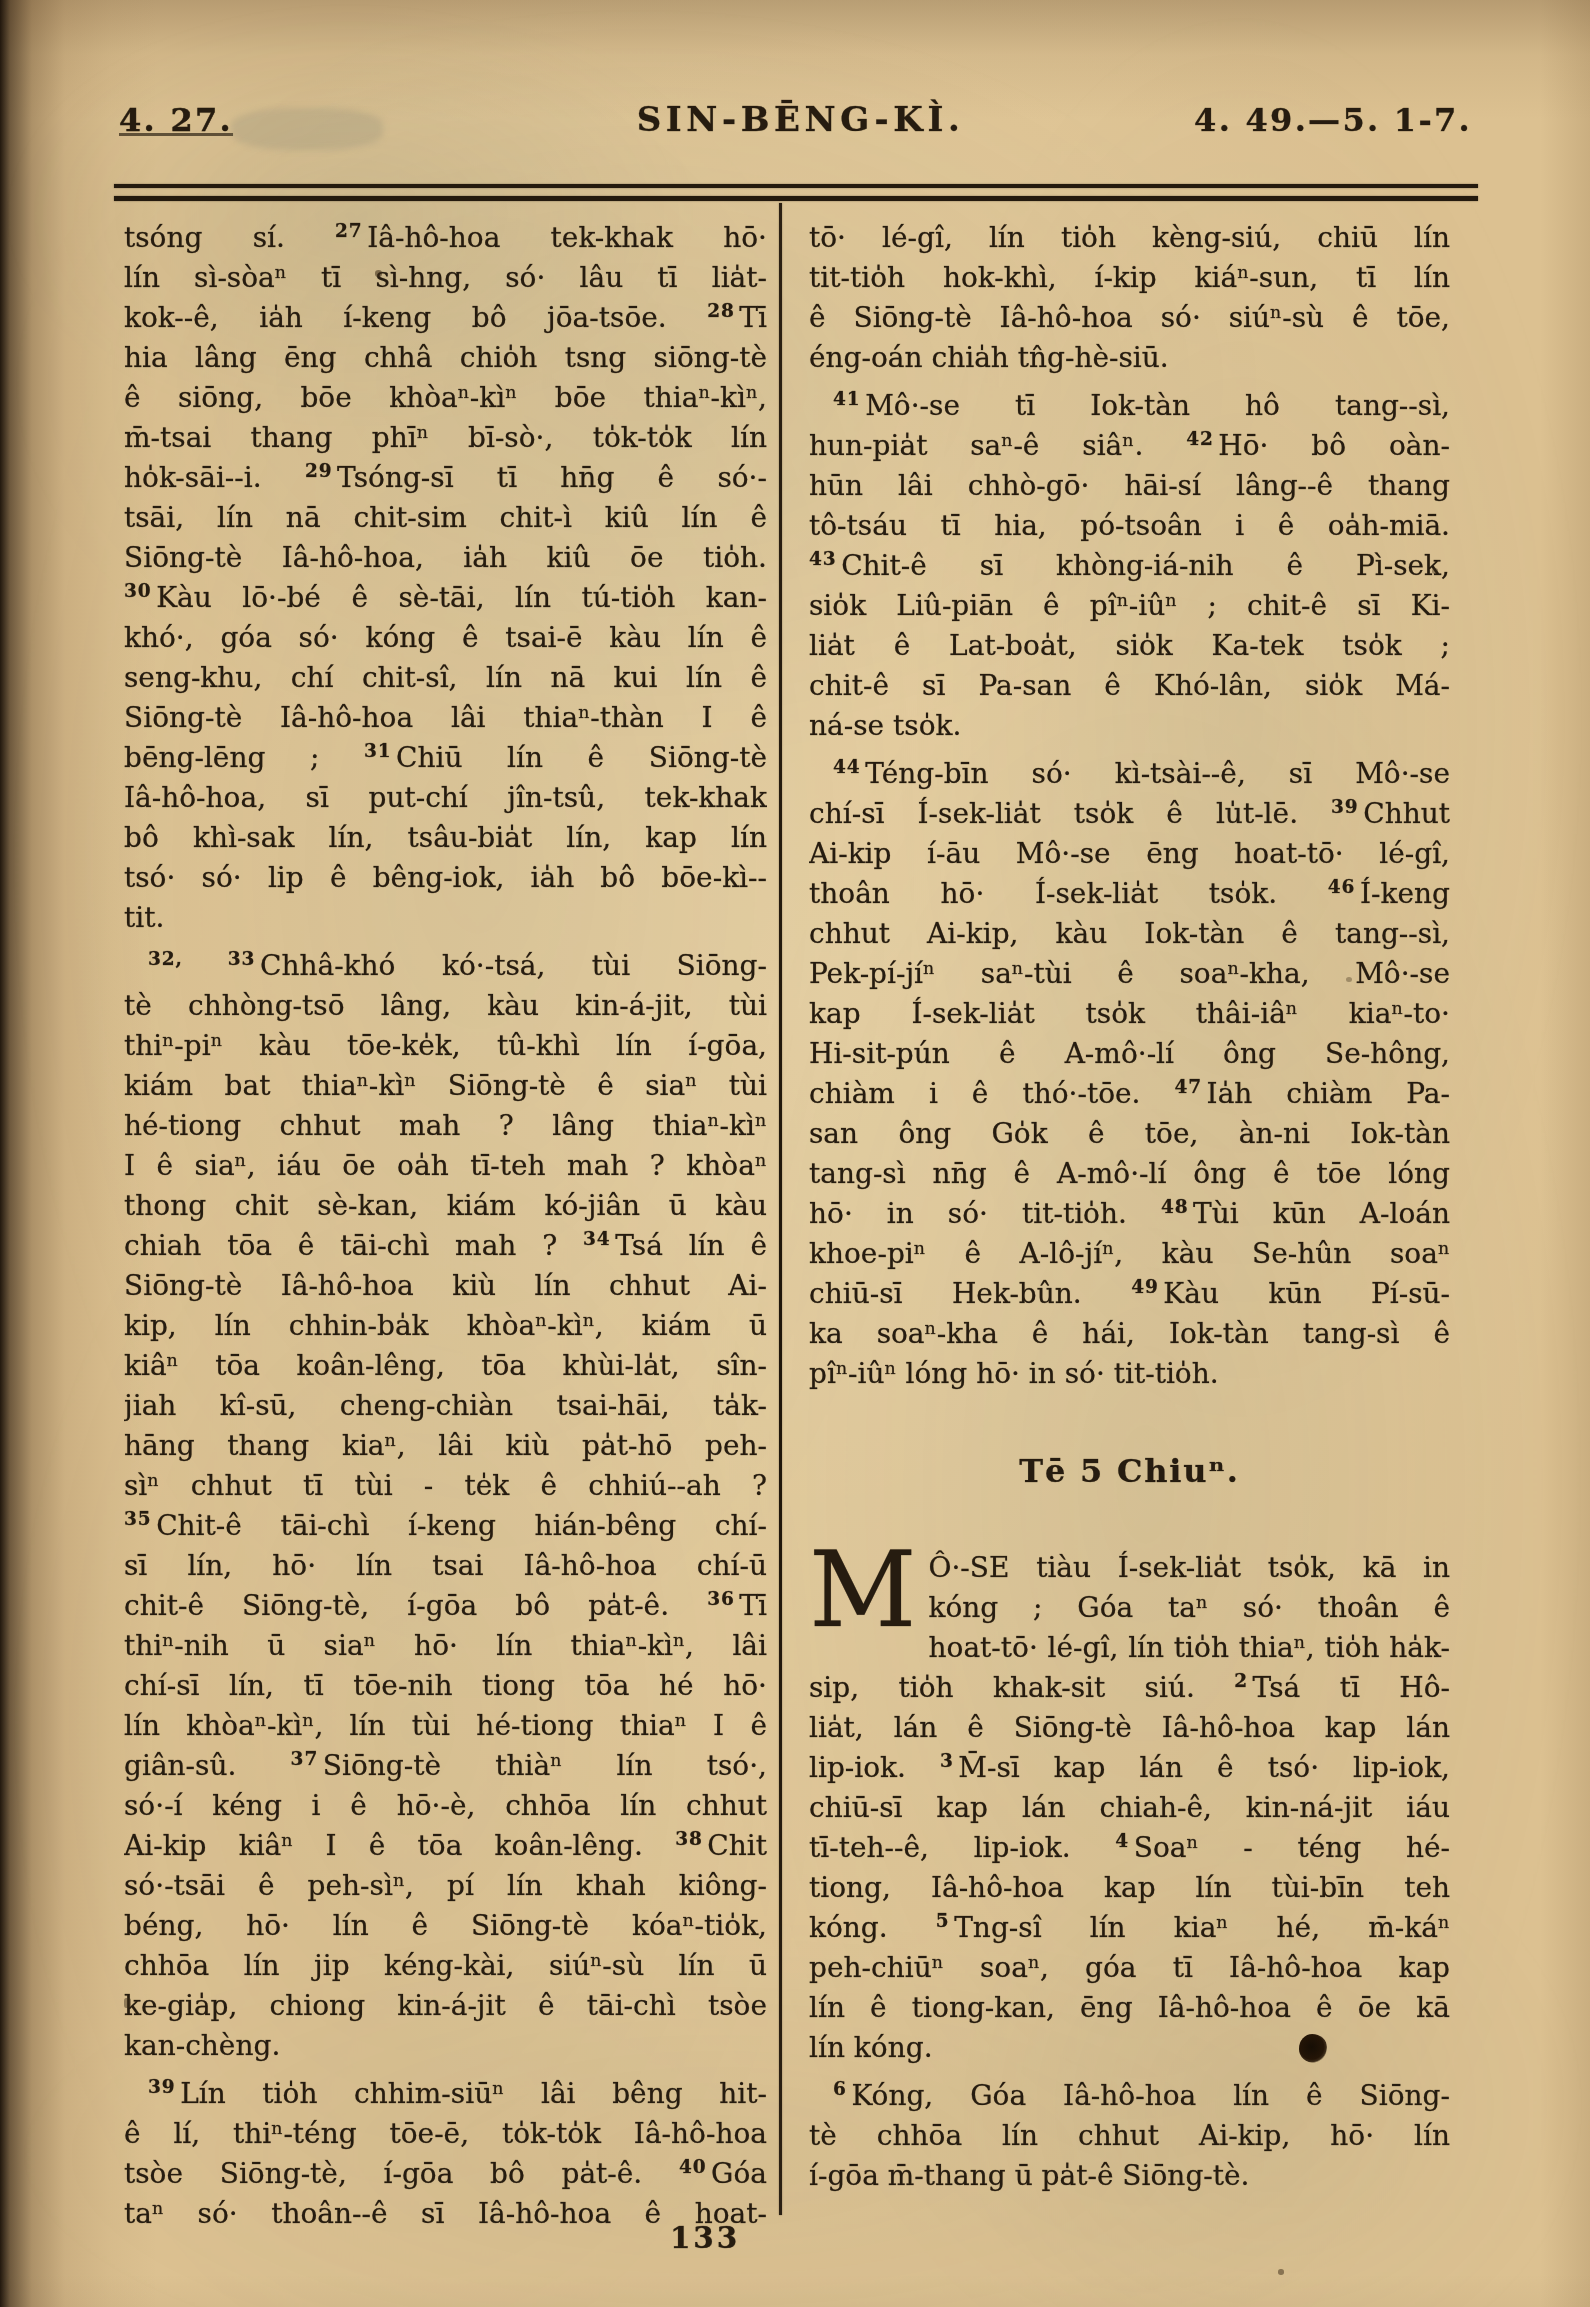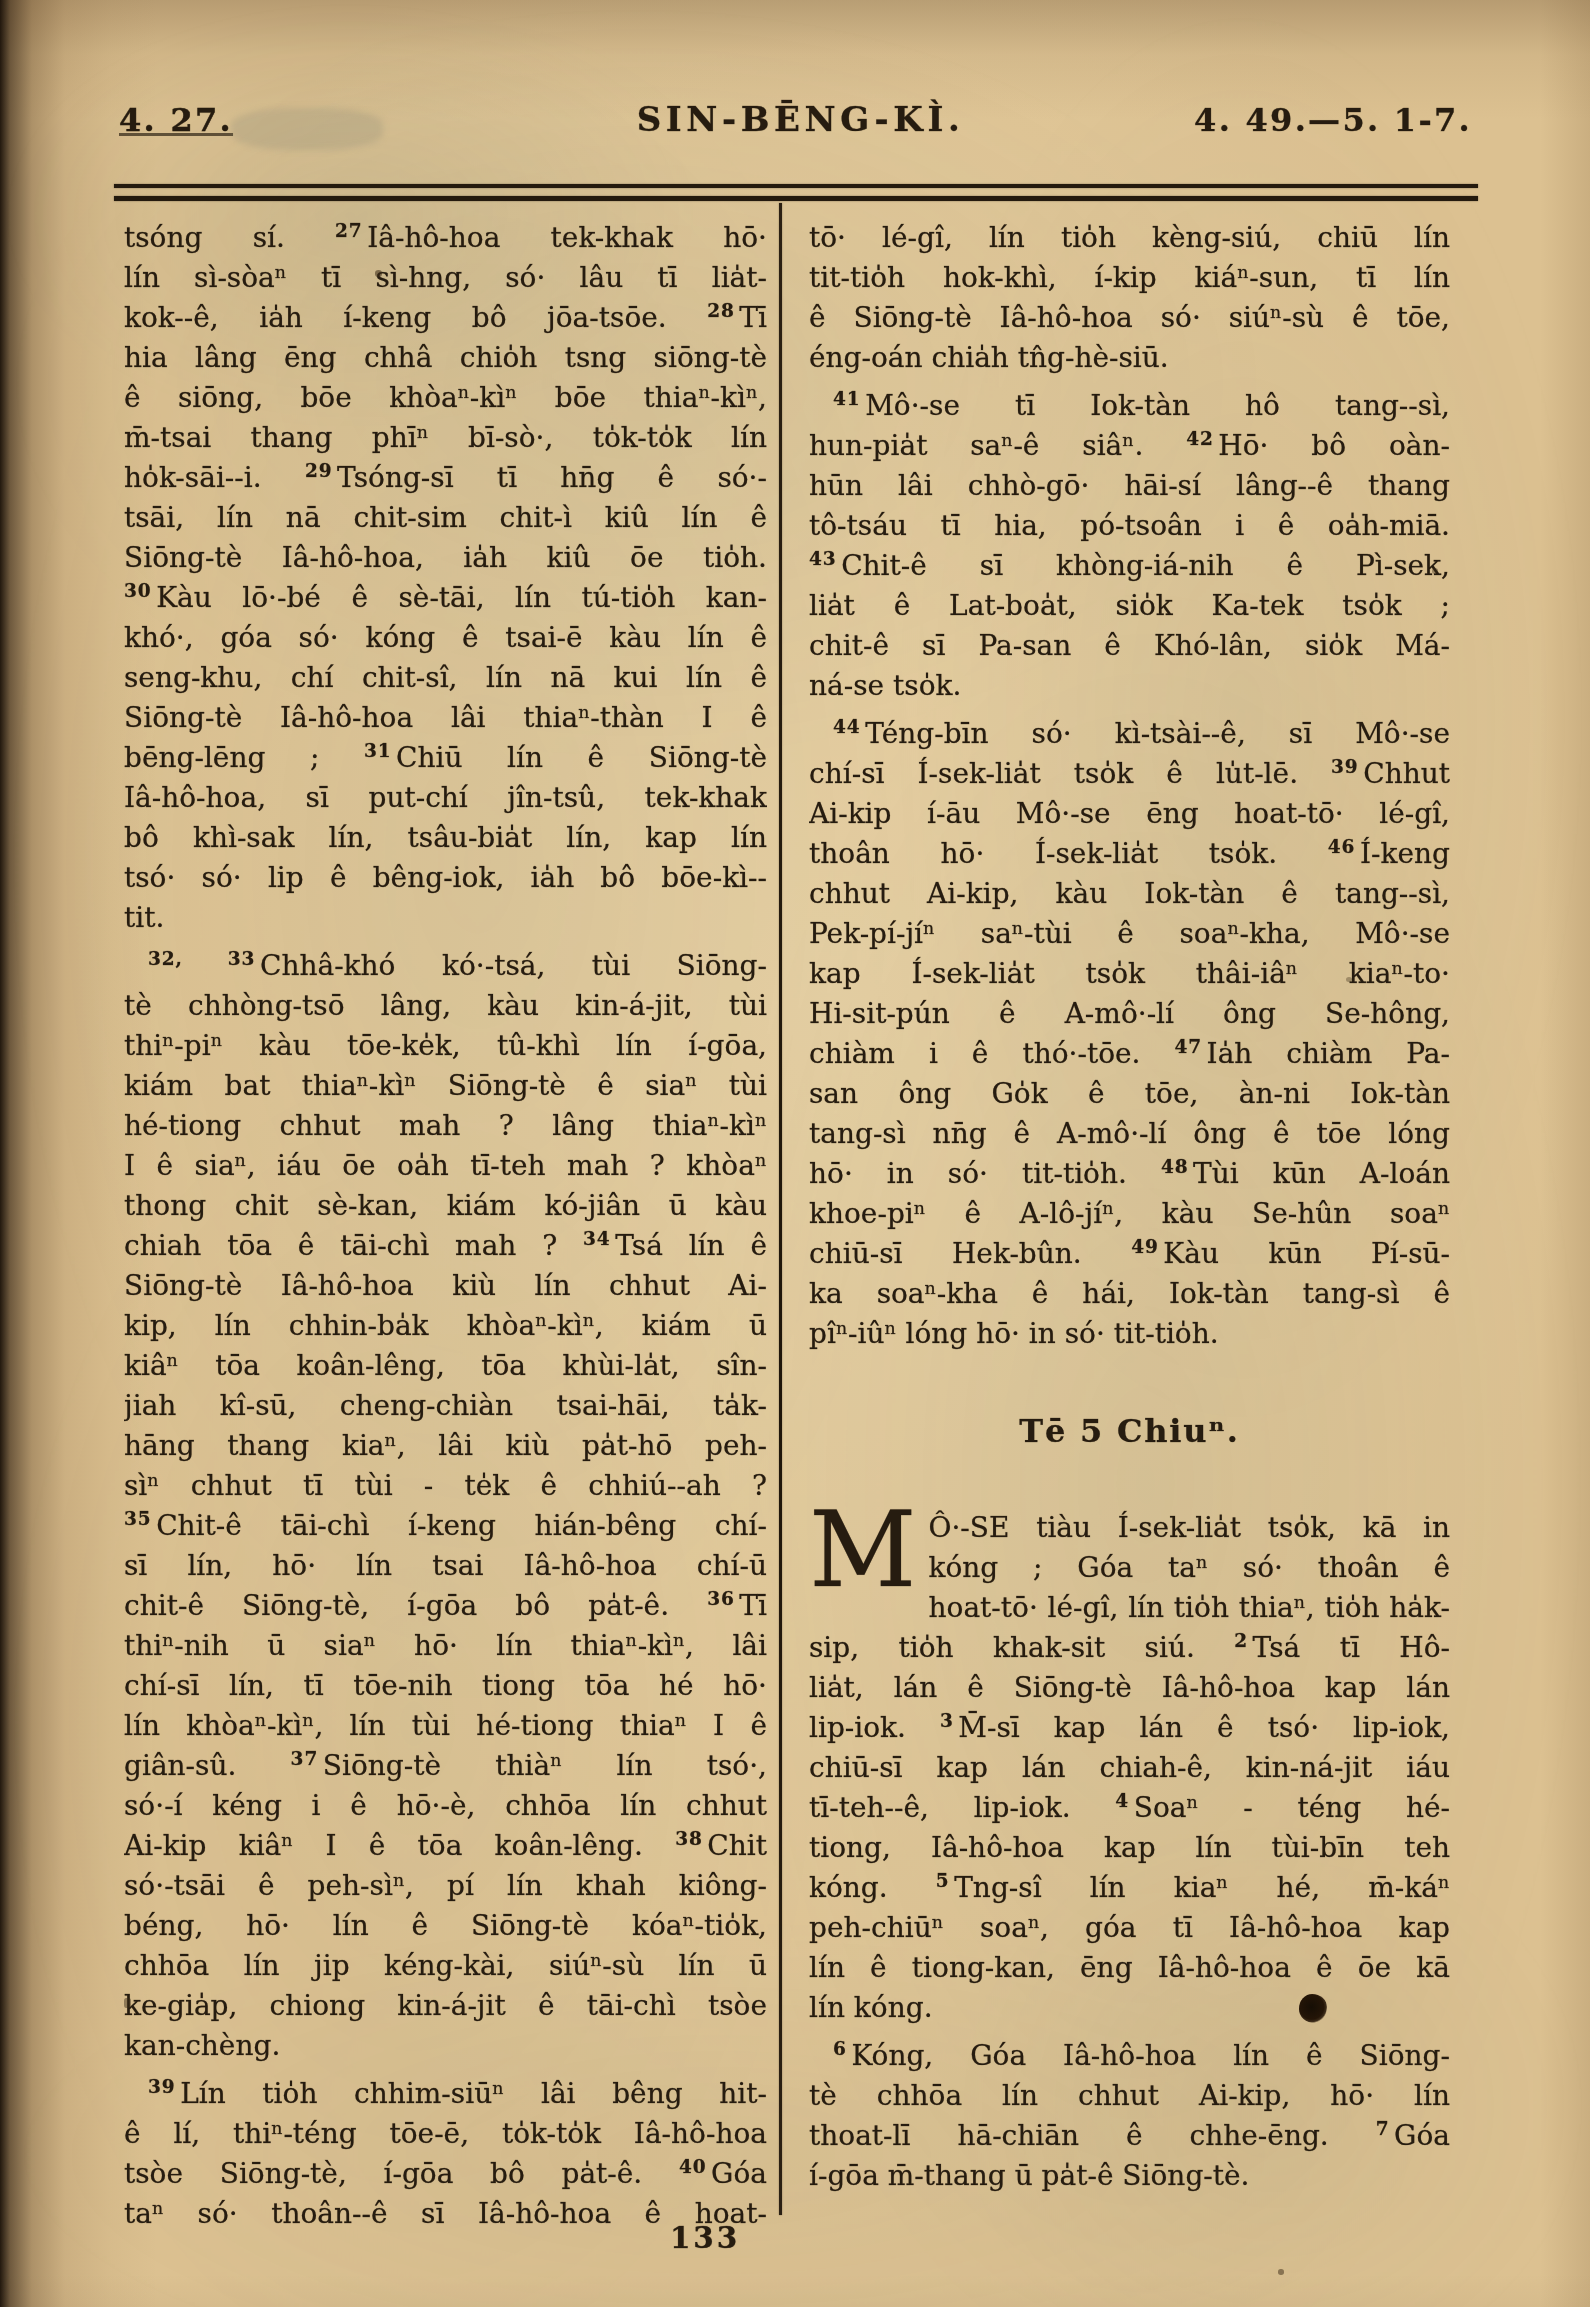--- a/index.html
+++ b/index.html
@@ -148,20 +148,21 @@
         <div class="ln">tit-tio̍h hok-khì, í-kip kiáⁿ-sun, tī lín</div>
         <div class="ln">ê Siōng-tè Iâ-hô-hoa só· siúⁿ-sù ê tōe,</div>
         <div class="ln end">éng-oán chia̍h tn̂g-hè-siū.</div>
       </div>
       <div class="para">
         <div class="ln ind"><span class="vs">41</span>Mô·-se tī Iok-tàn hô tang--sì,</div>
         <div class="ln">hun-pia̍t saⁿ-ê siâⁿ. <span class="vs">42</span>Hō· bô oàn-</div>
         <div class="ln">hūn lâi chhò-gō· hāi-sí lâng--ê thang</div>
         <div class="ln">tô-tsáu tī hia, pó-tsoân i ê oa̍h-miā.</div>
         <div class="ln"><span class="vs">43</span>Chit-ê sī khòng-iá-nih ê Pì-sek,</div>
+        <div class="ln">sio̍k Liû-piān ê pîⁿ-iûⁿ ; chit-ê sī Ki-</div>
         <div class="ln">lia̍t ê Lat-boa̍t, sio̍k Ka-tek tso̍k ;</div>
         <div class="ln">chit-ê sī Pa-san ê Khó-lân, sio̍k Má-</div>
         <div class="ln end">ná-se tso̍k.</div>
       </div>
       <div class="para">
         <div class="ln ind"><span class="vs">44</span>Téng-bīn só· kì-tsài--ê, sī Mô·-se</div>
         <div class="ln">chí-sī Í-sek-lia̍t tso̍k ê lu̍t-lē. <span class="vs">39</span>Chhut</div>
         <div class="ln">Ai-kip í-āu Mô·-se ēng hoat-tō· lé-gî,</div>
         <div class="ln">thoân hō· Í-sek-lia̍t tso̍k. <span class="vs">46</span>Í-keng</div>
         <div class="ln">chhut Ai-kip, kàu Iok-tàn ê tang--sì,</div>
@@ -190,21 +191,20 @@
         <div class="ln">tī-teh--ê, lip-iok. <span class="vs">4</span>Soaⁿ - téng hé-</div>
         <div class="ln">tiong, Iâ-hô-hoa kap lín tùi-bīn teh</div>
         <div class="ln">kóng. <span class="vs">5</span>Tng-sî lín kiaⁿ hé, m̄-káⁿ</div>
         <div class="ln">peh-chiūⁿ soaⁿ, góa tī Iâ-hô-hoa kap</div>
         <div class="ln">lín ê tiong-kan, ēng Iâ-hô-hoa ê ōe kā</div>
         <div class="ln end" style="position: relative;">lín kóng.<span class="blot"></span></div>
       </div>
       <div class="para">
         <div class="ln ind"><span class="vs">6</span>Kóng, Góa Iâ-hô-hoa lín ê Siōng-</div>
         <div class="ln">tè chhōa lín chhut Ai-kip, hō· lín</div>
-        <div class="ln">thoat-lī hā-chiān ê chhe-ēng. <span class="vs">7</span>Góa</div>
         <div class="ln end">í-gōa m̄-thang ū pa̍t-ê Siōng-tè.</div>
       </div>
     </div>
 
   <div class="pageno">133</div>
 
   <div class="speck" style="left:375px;top:270px;width:7.4px;height:6.5px;"></div>
   <div class="speck" style="left:1432px;top:568px;width:6px;height:5.5px;opacity:.4;"></div>
   <div class="speck" style="left:1346px;top:977px;width:5.5px;height:5px;opacity:.35;"></div>
   <div class="speck" style="left:1278px;top:2269px;width:5.5px;height:5.5px;opacity:.5;"></div>

